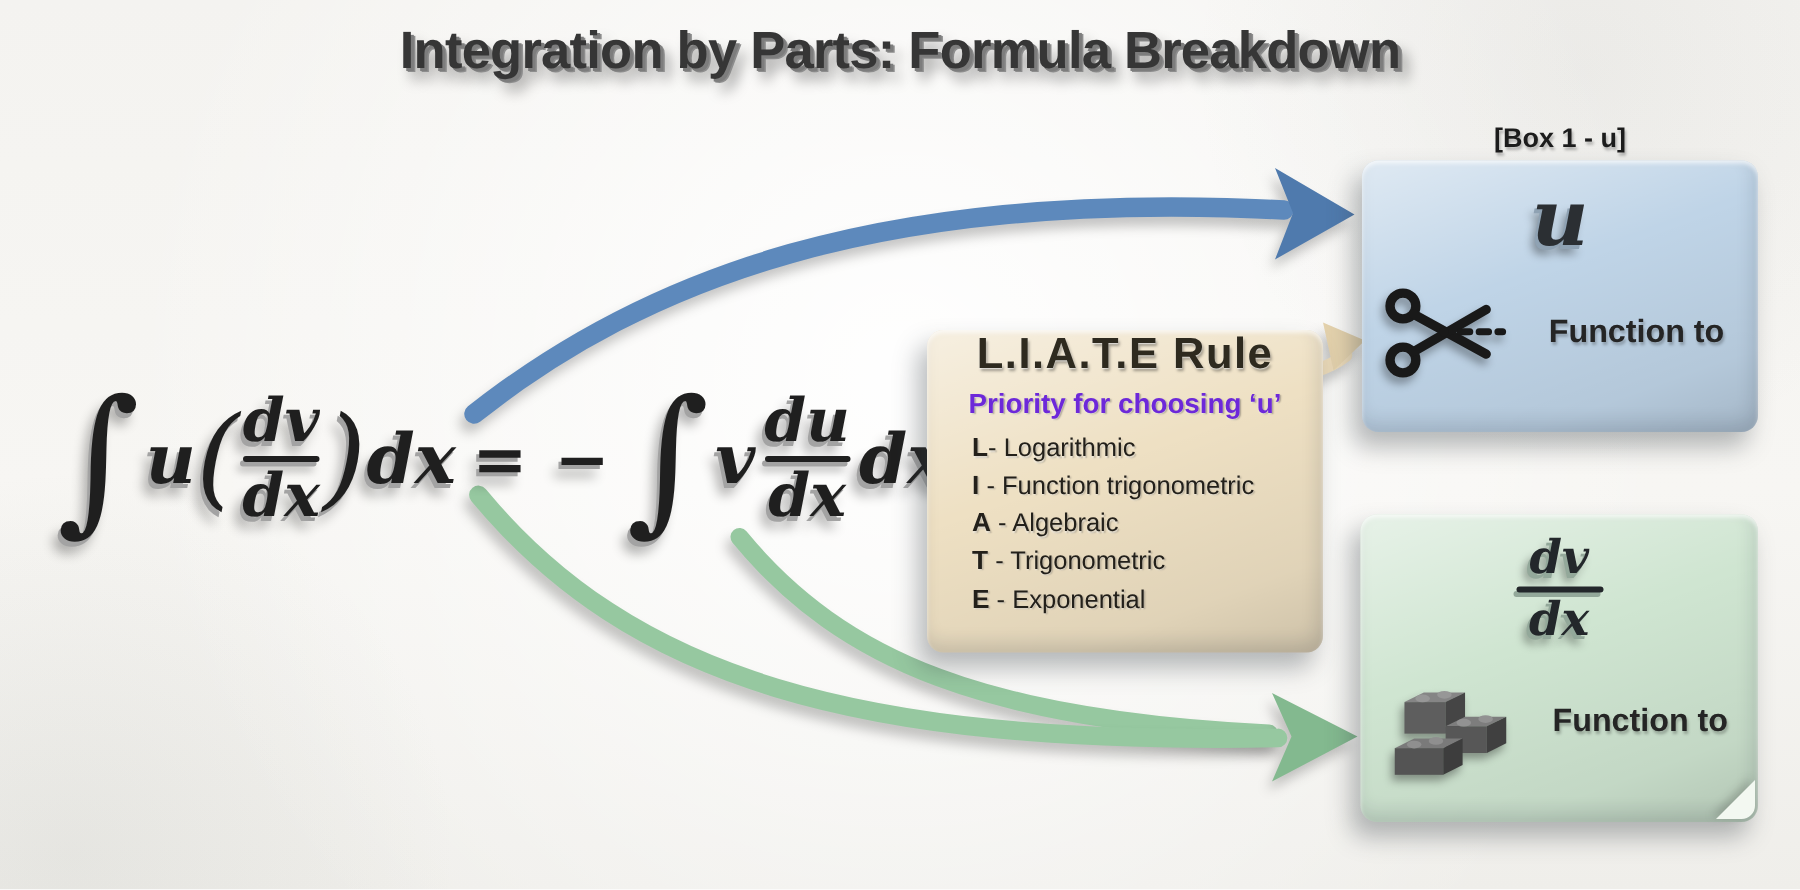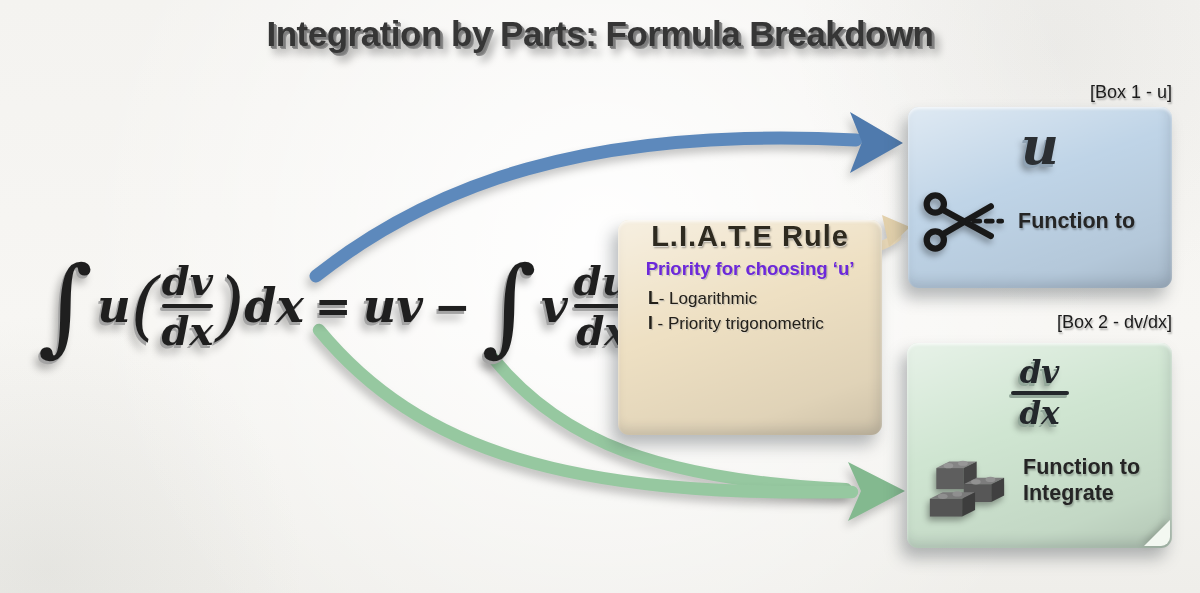--- a/index.html
+++ b/index.html
@@ -34,38 +34,38 @@
   .box{position:absolute;border-radius:11px;z-index:3;
     box-shadow:-6px 10px 16px rgba(55,62,70,0.35), inset 0 2px 3px rgba(255,255,255,0.7),
                inset -3px -6px 12px rgba(20,30,40,0.14);}
   .box::before{content:"";position:absolute;inset:0;border-radius:inherit;pointer-events:none;
     background:linear-gradient(160deg,rgba(255,255,255,0.50),rgba(255,255,255,0) 42%,
                rgba(0,0,0,0.06) 80%,rgba(0,0,0,0.14));}
   .box>*{position:relative;}
   .box1{left:908px;top:107px;width:264px;height:181px;background:var(--box1,#bfd4e7);}
   .box2{left:907px;top:343px;width:265px;height:205px;background:var(--box2,#cfe5d1);}
   .box3{left:618px;top:220px;width:264px;height:215px;background:var(--box3,#eee0c3);}
-  .box-label{position:absolute;z-index:3;text-align:right;font-size:18px;font-weight:normal;
+  .box-label{position:absolute;z-index:3;text-align:center;font-size:18px;font-weight:bold;
     color:#1c1c1c;text-shadow:1px 2px 2px rgba(0,0,0,0.28);}
   .lbl1{left:908px;top:82px;width:264px;}
   .lbl2{left:907px;top:312px;width:265px;}
   .lbl3{left:608px;top:189px;width:284px;}
   
   .big-sym{font-family:"DejaVu Serif",serif;font-style:italic;font-weight:bold;color:#2b2f33;
     text-align:center;margin-top:12px;font-size:52px;line-height:1.05;
     text-shadow:-2px 3px 0 #8fa2b3,-4px 6px 6px rgba(0,0,0,0.35);}
   .big-frac{display:flex;flex-direction:column;align-items:center;margin-top:14px;
     font-family:"DejaVu Serif",serif;font-style:italic;font-weight:bold;font-size:31px;
     line-height:1.0;color:#23272b;
     text-shadow:-2px 3px 0 #93a89a,-4px 6px 6px rgba(0,0,0,0.35);}
   .big-frac .bar{width:58px;height:3.5px;background:#23272b;margin:3px 0;border-radius:2px;
     box-shadow:-2px 3px 0 #93a89a;}
   .icon-row{display:flex;align-items:center;margin:10px 8px 0 14px;}
   .caption{font-size:21.5px;font-weight:bold;color:#252525;line-height:1.18;
-    text-shadow:1px 2px 2px rgba(0,0,0,0.25);margin-left:10px;flex:1;}
+    text-shadow:1px 2px 2px rgba(0,0,0,0.25);margin-left:10px;text-align:center;flex:1;}
   .icon{filter:drop-shadow(-2px 4px 3px rgba(0,0,0,0.35));flex:0 0 auto;}
   
   .liate-head{text-align:center;font-size:29px;font-weight:bold;
     letter-spacing:1px;color:#2e2a1f;text-shadow:0 1px 1px rgba(255,255,255,0.7),1px 2px 2px rgba(0,0,0,0.35);}
   .liate-sub{margin-top:5px;text-align:center;font-size:18.5px;font-weight:bold;color:#6d28d9;
     text-shadow:0 1px 1px rgba(255,255,255,0.6),1px 1px 1px rgba(0,0,0,0.3);}
   .liate-list{margin:6px 0 0 30px;font-size:17px;color:#23201a;}
   .liate-item{line-height:1.42;text-shadow:0 1px 1px rgba(255,255,255,0.5),1px 1px 1px rgba(0,0,0,0.22);}
   .liate-item b{font-size:17.5px;}
   
@@ -103,21 +103,20 @@
     <span class="sym">u</span>
     <span class="paren">(</span>
     <span class="frac">
       <span>dv</span>
       <span class="bar"></span>
       <span>dx</span>
     </span>
     <span class="paren">)</span>
     <span class="sym">dx</span>
     <span class="op">=</span>
-    <span class="sym">uv</span>
     <span class="op">−</span>
     <span class="intg">∫</span>
     <span class="sym">v</span>
     <span class="frac">
       <span>du</span>
       <span class="bar"></span>
       <span>dx</span>
     </span>
     <span class="sym">dx</span>
   </div>
@@ -140,25 +139,27 @@
         <div>Function to</div>
       </div>
     </div>
   </div>
 
   <div class="box box3">
     <div class="liate-head">L.I.A.T.E Rule</div>
     <div class="liate-sub">Priority for choosing ‘u’</div>
     <div class="liate-list">
         <div class="liate-item"><b>L</b><span>- Logarithmic</span></div>
-        <div class="liate-item"><b>I</b><span> - Priority trigonometric</span></div>
+        <div class="liate-item"><b>I</b><span> - Function trigonometric</span></div>
+        <div class="liate-item"><b>A</b><span> - Algebraic</span></div>
+        <div class="liate-item"><b>T</b><span> - Trigonometric</span></div>
+        <div class="liate-item"><b>E</b><span> - Exponential</span></div>
       </div>
   </div>
 
-  <div class="box-label lbl2">[Box 2 - dv/dx]</div>
   <div class="box box2">
     <div class="big-frac">
       <span>dv</span>
       <span class="bar"></span>
       <span>dx</span>
     </div>
     <div class="icon-row">
       <svg class="icon" width="92" height="84" viewBox="0 0 112 104">
 
         <polygon points="18,36 52,36 68,28 34,28" fill="#858585"></polygon>
@@ -174,19 +175,18 @@
         <ellipse cx="85" cy="50" rx="6" ry="3.2" fill="#929292"></ellipse>
 
         <polygon points="10,74 50,74 66,66 26,66" fill="#7a7a7a"></polygon>
         <rect x="10" y="74" width="40" height="22" fill="#545454"></rect>
         <polygon points="50,96 66,88 66,66 50,74" fill="#3d3d3d"></polygon>
         <ellipse cx="26" cy="71" rx="6" ry="3.2" fill="#8f8f8f"></ellipse>
         <ellipse cx="44" cy="68" rx="6" ry="3.2" fill="#8f8f8f"></ellipse>
       </svg>
       <div class="caption">
         <div>Function to</div>
-        <div>Integrate</div>
       </div>
     </div>
     <div class="curl"></div>
   </div>
 
 </div>
 
 </body></html>

